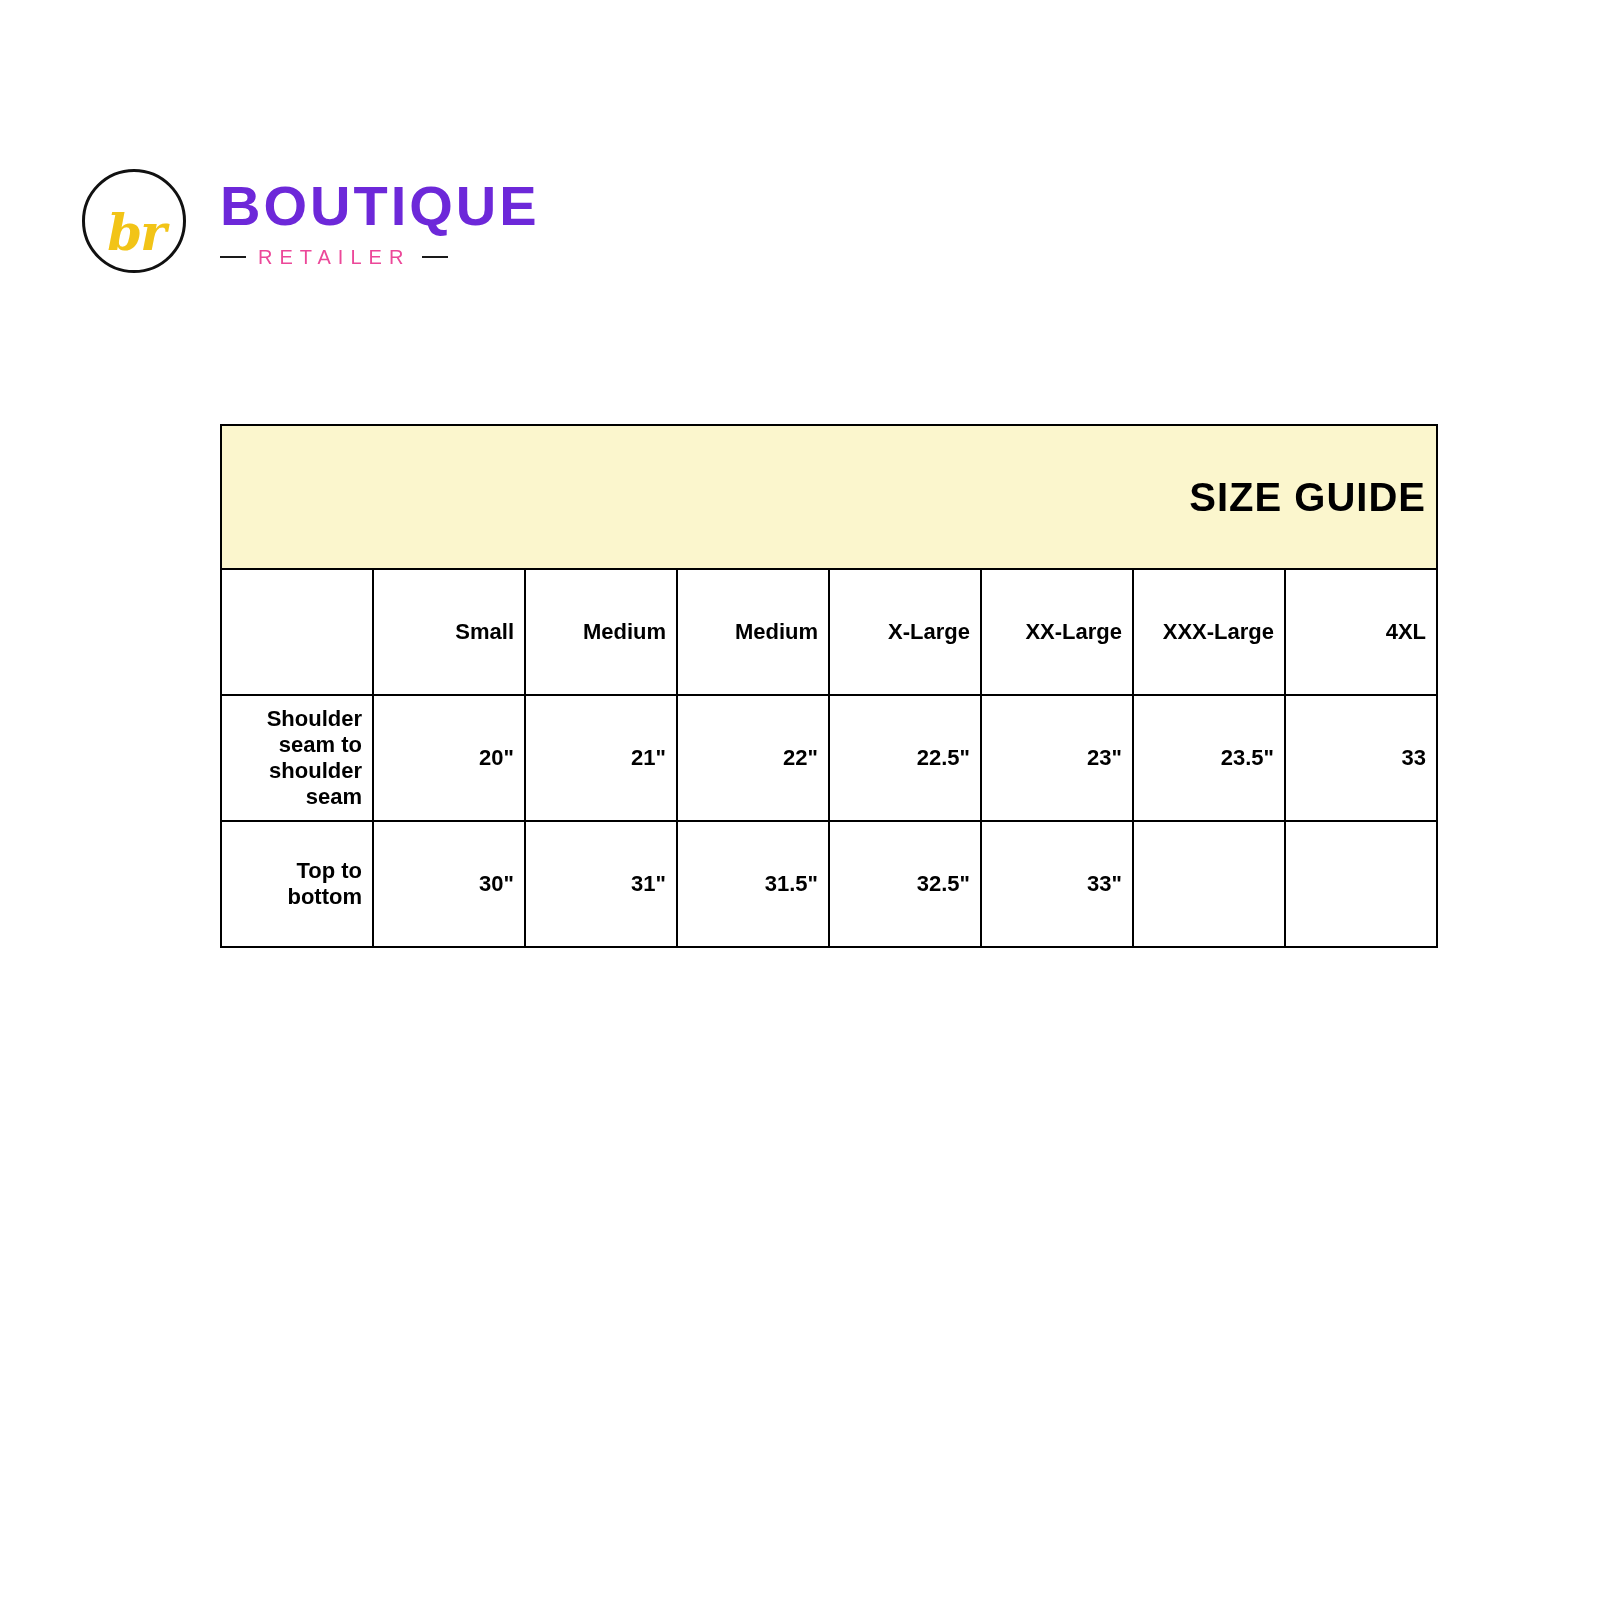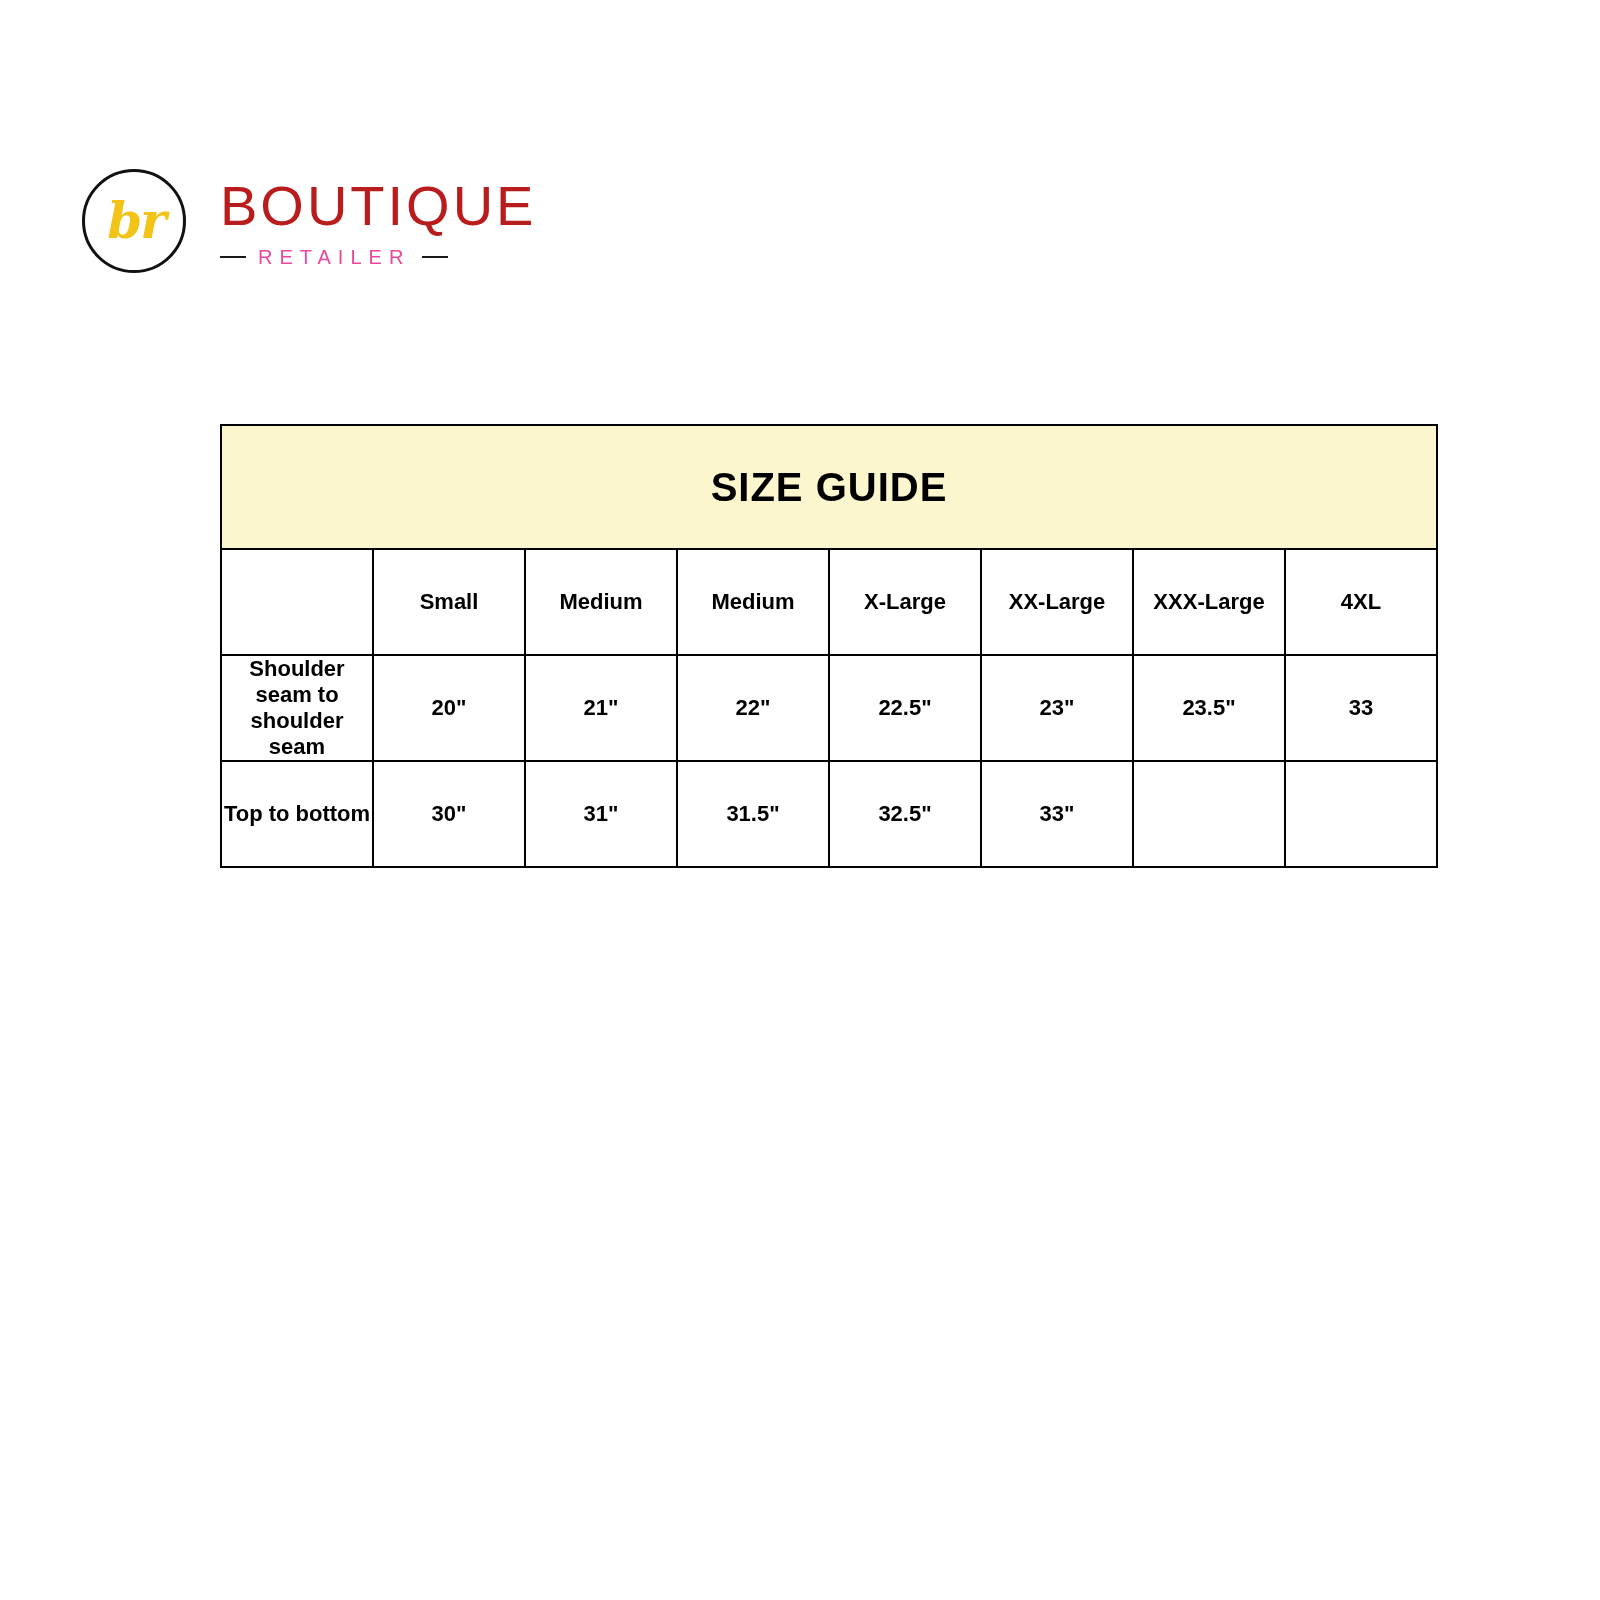--- a/index.html
+++ b/index.html
@@ -36,21 +36,21 @@
     top: 4px;
     width: 104px;
     height: 104px;
     border: 3px solid #111111;
     border-radius: 50%;
     box-sizing: border-box;
   }
   .logo-mark .mono {
     position: absolute;
     left: 0;
-    top: 0;
+    top: 12px;
     width: 116px;
     height: 116px;
     display: flex;
     align-items: center;
     justify-content: center;
     font-family: "DejaVu Serif", serif;
     font-style: italic;
     font-weight: bold;
     font-size: 50px;
     color: #f2c417;
@@ -61,23 +61,23 @@
   .logo-text {
     margin-left: 26px;
     display: flex;
     flex-direction: column;
     justify-content: center;
   }
   .logo-title {
     font-family: "Liberation Sans", sans-serif;
     font-size: 56px;
     letter-spacing: 3px;
-    color: #b91c1c;
+    color: #6d28d9;
     line-height: 1;
-    font-weight: 400;
+    font-weight: 700;
   }
   .logo-sub-row {
     display: flex;
     align-items: center;
     margin-top: 12px;
   }
   .logo-rule {
     height: 2px;
     background: #1a1a1a;
     width: 26px;
@@ -99,26 +99,26 @@
     width: 1218px;
   }
   table.size-table {
     border-collapse: collapse;
     width: 100%;
     table-layout: fixed;
   }
   table.size-table td,
   table.size-table th {
     border: 2px solid #000000;
-    text-align: center;
+    text-align: right;
     vertical-align: middle;
     font-size: 22px;
     font-weight: bold;
     color: #000000;
-    padding: 0;
+    padding: 10px;
   }
   .title-cell {
     background: #fbf6cd;
     height: 122px;
     font-size: 40px !important;
     font-weight: bold;
     letter-spacing: 1px;
   }
   .hdr-row td {
     height: 104px;

